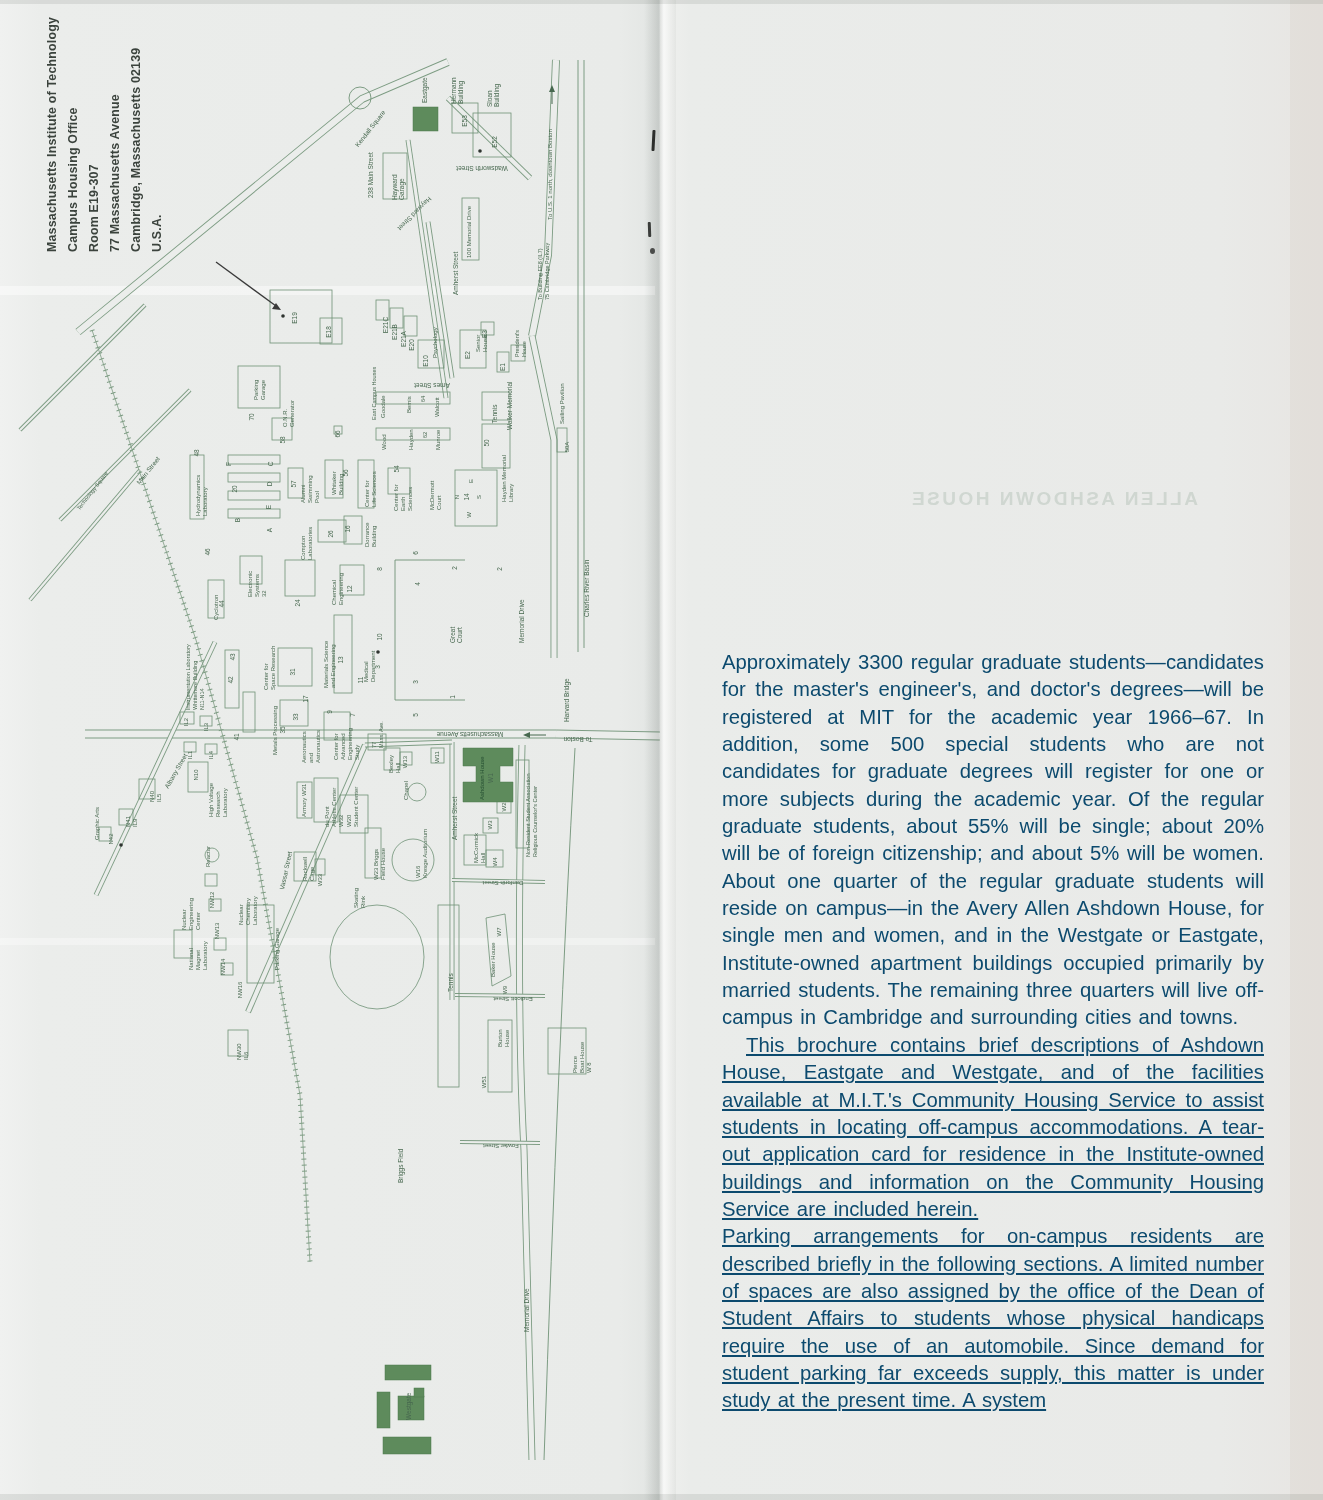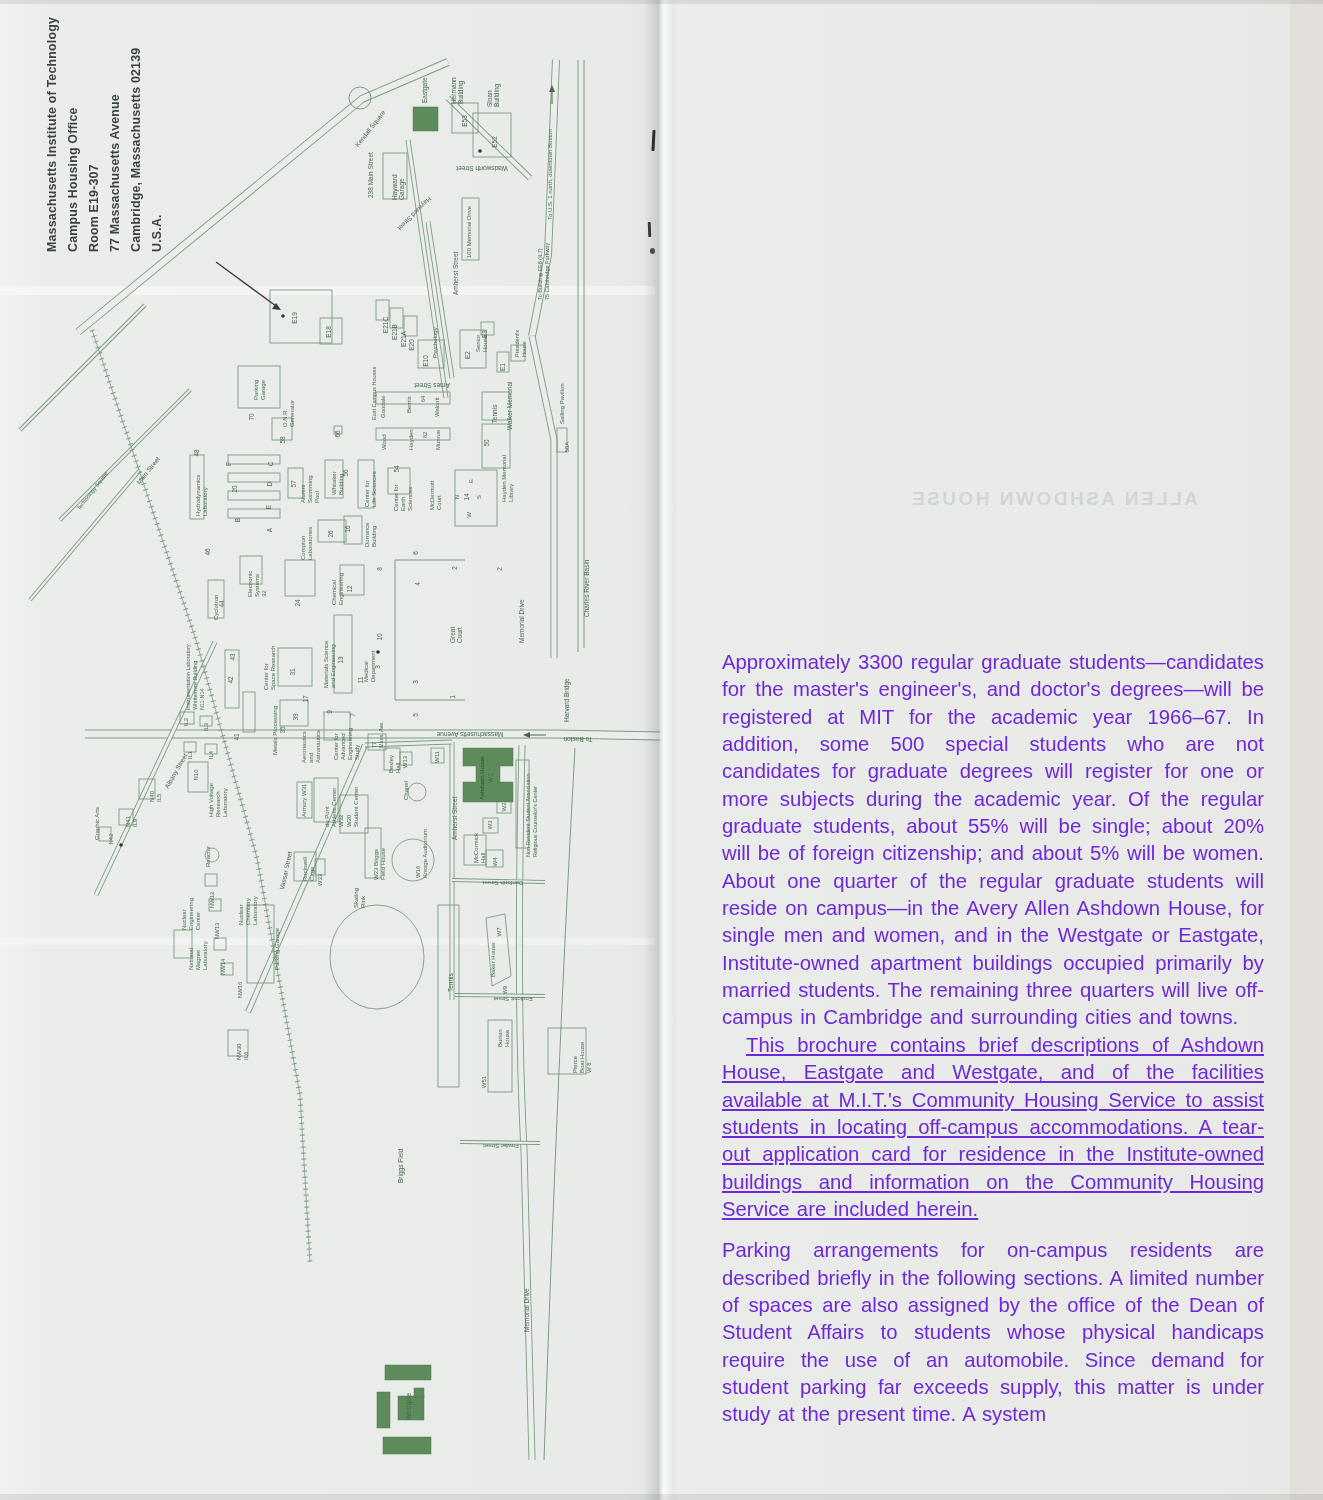--- a/index.html
+++ b/index.html
@@ -6,24 +6,24 @@
   body{width:1323px;height:1500px;position:relative;font-family:"Liberation Sans",sans-serif;background:#dcdedd;overflow:hidden;}
   .sheet{position:absolute;left:0;top:0;width:1323px;height:1500px;background:#eaecea;box-shadow:inset 0 0 40px rgba(70,80,75,.12);}
   .page-left{position:absolute;left:0;top:0;width:660px;height:1500px;background:linear-gradient(to right,#f0f1f0 0,#ebedeb 40px,#e9ebe9 620px,#e2e5e3 660px);}
   .page-right{position:absolute;left:660px;top:0;width:663px;height:1500px;background:linear-gradient(to right,#f0f1ef 0,#eaecea 30px,#e9eae8 560px,#e7e5e2 663px);}
   .fold{position:absolute;left:644px;top:0;width:32px;height:1500px;background:linear-gradient(to right,rgba(60,70,64,0) 0,rgba(60,70,64,.16) 45%,rgba(255,255,255,.55) 62%,rgba(60,70,64,.05) 100%);}
   .streak{position:absolute;pointer-events:none;}
   .address{position:absolute;left:42px;top:252px;width:212px;transform:rotate(-90deg);transform-origin:0 0;}
   .address span{display:block;font-size:12.4px;line-height:21px;font-weight:700;letter-spacing:.2px;color:#3b433d;white-space:nowrap;}
   .maparea{position:absolute;left:0;top:0;width:660px;height:1500px;}
   .bleed{position:absolute;left:868px;top:488px;width:330px;transform:scaleX(-1);color:rgba(104,136,116,.20);font-size:19px;font-weight:700;letter-spacing:2.5px;white-space:nowrap;}
-  .bodytext{position:absolute;left:722px;top:649px;width:542px;color:#6d28d9;font-size:20.3px;line-height:27.35px;text-align:justify;word-spacing:1.6px;}
+  .bodytext{position:absolute;left:722px;top:649px;width:542px;color:#0c4a6e;font-size:20.3px;line-height:27.35px;text-align:justify;word-spacing:1.6px;}
   .bodytext p{margin:0;}
   .bodytext p.indent{text-indent:24px;text-decoration:underline;}
-  .bodytext p.gap{margin-top:14px;}
+  .bodytext p.gap{margin-top:0;text-decoration:underline;}
   .staple1{position:absolute;left:652px;top:130px;width:3px;height:21px;background:#2c2e2c;transform:rotate(3deg);border-radius:1px;}
   .staple2{position:absolute;left:648px;top:222px;width:3px;height:15px;background:#3a3c3a;transform:rotate(-2deg);border-radius:1px;}
   .staple-dot{position:absolute;left:650px;top:248px;width:5px;height:6px;background:#4a4c4a;border-radius:50%;}
   .edge-top{position:absolute;left:0;top:0;width:1323px;height:4px;background:rgba(50,55,52,.10);}
   .edge-bottom{position:absolute;left:0;top:1494px;width:1323px;height:6px;background:rgba(50,55,52,.10);}
 </style>
 </head>
 <body>
 
 <div class="sheet">

